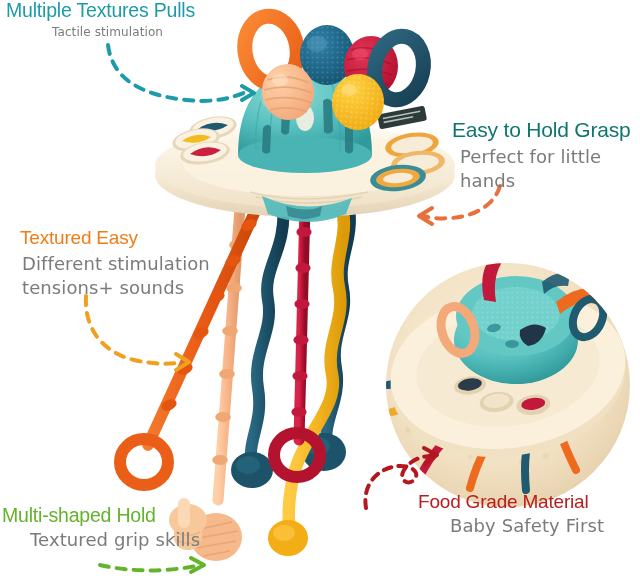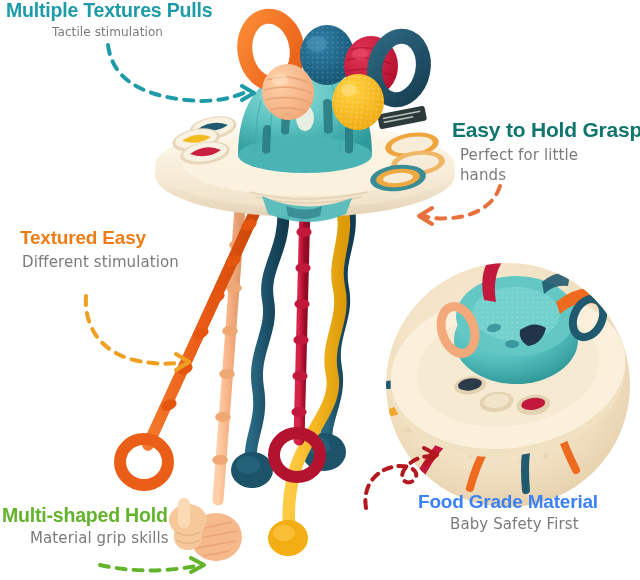--- a/index.html
+++ b/index.html
@@ -8,28 +8,28 @@
     width:640px;height:580px;
     background:#ffffff;
     font-family:"Liberation Sans","DejaVu Sans",sans-serif;
     overflow:hidden;
     position:relative;
   }
   #stage{position:relative;width:640px;height:580px;overflow:hidden;background:#fff;}
 
   .callout{position:absolute;}
   .c-title{
-    font-weight:bold;
+    font-weight:normal;
     letter-spacing:-0.2px;
     white-space:nowrap;
     line-height:1.05;
   }
   .c-sub{
     color:#7b7b7b;
-    font-size:15px;
+    font-size:18px;
     line-height:1.35;
     letter-spacing:0.1px;
     font-family:"DejaVu Sans","Liberation Sans",sans-serif;
   }
 
   
   #co-textures{left:6px;top:0px;}
   #co-textures .c-title{font-size:19.5px;color:#1d9ba8;}
   #co-textures .c-sub{margin-left:46px;margin-top:4px;font-size:12px;}
 
@@ -39,21 +39,21 @@
 
   #co-cords{left:20px;top:228px;}
   #co-cords .c-title{font-size:19px;color:#ee7d18;}
   #co-cords .c-sub{margin-left:2px;margin-top:4px;}
 
   #co-ends{left:2px;top:505px;}
   #co-ends .c-title{font-size:19.5px;color:#63b32b;}
   #co-ends .c-sub{margin-left:28px;margin-top:3px;}
 
   #co-food{left:418px;top:492px;}
-  #co-food .c-title{font-size:19px;color:#3b82f6;}
+  #co-food .c-title{font-size:19px;color:#b91c1c;}
   #co-food .c-sub{margin-left:32px;margin-top:2px;}
 
   svg.layer{position:absolute;left:0;top:0;width:640px;height:580px;pointer-events:none;}
   svg.toylayer{pointer-events:auto;}
 </style>
 </head>
 <body>
 
 <div id="stage">
 
@@ -436,26 +436,27 @@
     <div class="c-sub">
       <div>Perfect for little</div>
       <div>hands</div>
     </div>
   </div>
 
   <div class="callout" id="co-cords">
     <div class="c-title">Textured Easy</div>
     <div class="c-sub">
       <div>Different stimulation</div>
+      <div>tensions+ sounds</div>
     </div>
   </div>
 
   <div class="callout" id="co-ends">
     <div class="c-title">Multi-shaped Hold</div>
-    <div class="c-sub">Material grip skills</div>
+    <div class="c-sub">Textured grip skills</div>
   </div>
 
   <div class="callout" id="co-food">
     <div class="c-title">Food Grade Material</div>
     <div class="c-sub">Baby Safety First</div>
   </div>
 
 </div>
 
 </body></html>

